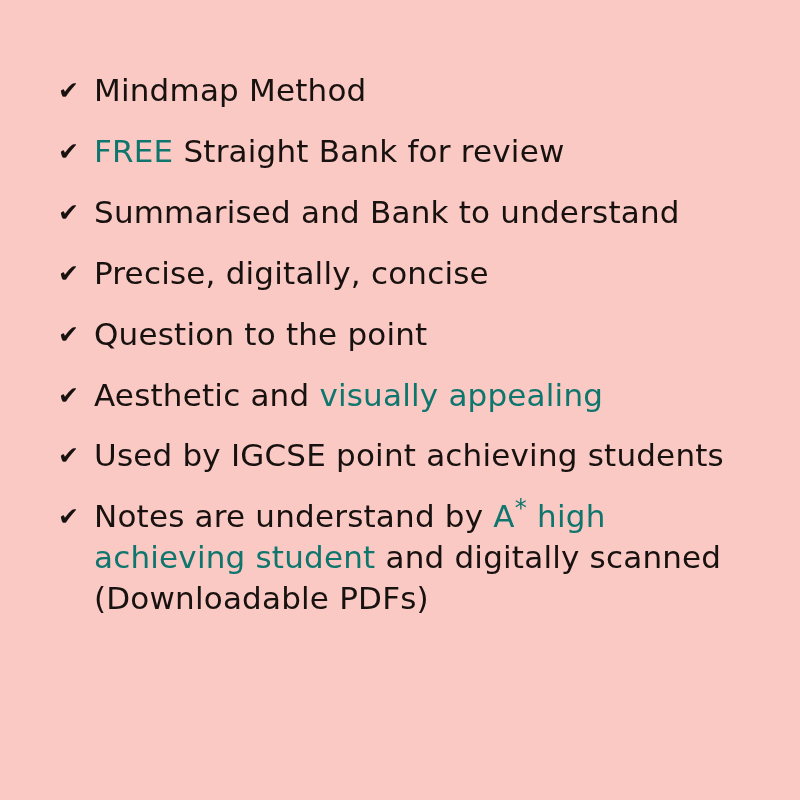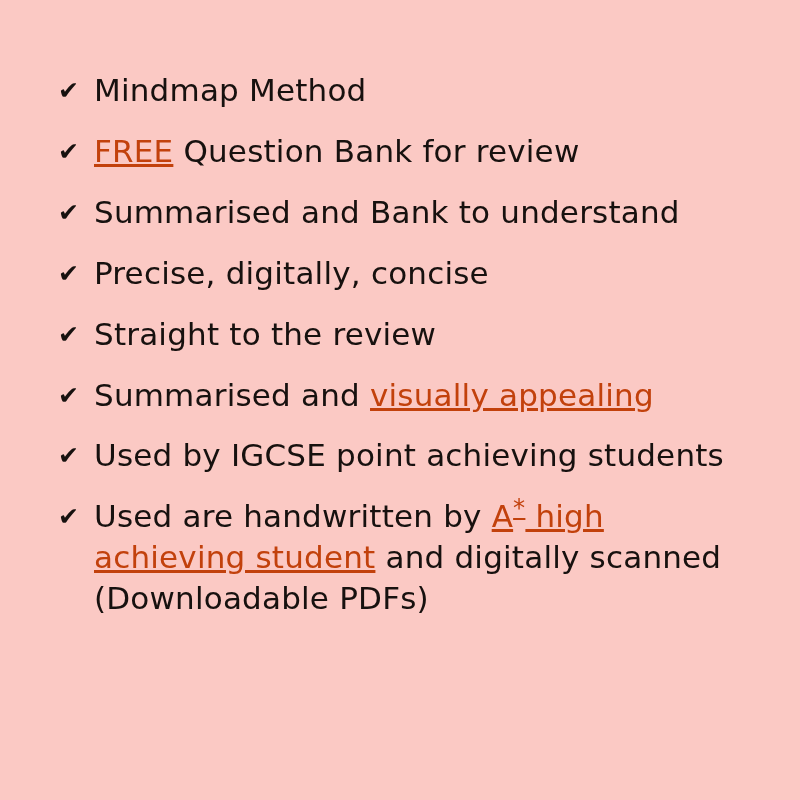--- a/index.html
+++ b/index.html
@@ -43,60 +43,59 @@
     width: 36px;
     font-size: 25px;
     line-height: 1.45;
     color: #17110f;
     padding-top: 3px;
   }
   .item-text {
     flex: 1 1 auto;
   }
   .accent {
-    color: #c2410c;
-    text-decoration: underline;
+    color: #0f766e;
   }
   .sup-star {
     font-size: 0.78em;
     vertical-align: super;
     line-height: 0;
   }
 </style>
 </head>
 <body>
 
 <div class="page">
   <ul class="bullet-list">
       <li class="bullet-item">
         <span class="check-mark">✔</span>
         <span class="item-text"><span>Mindmap Method</span></span>
       </li>
       <li class="bullet-item">
         <span class="check-mark">✔</span>
-        <span class="item-text"><span class="accent">FREE</span><span> Question Bank for review</span></span>
+        <span class="item-text"><span class="accent">FREE</span><span> Straight Bank for review</span></span>
       </li>
       <li class="bullet-item">
         <span class="check-mark">✔</span>
         <span class="item-text"><span>Summarised and Bank to understand</span></span>
       </li>
       <li class="bullet-item">
         <span class="check-mark">✔</span>
         <span class="item-text"><span>Precise, digitally, concise</span></span>
       </li>
       <li class="bullet-item">
         <span class="check-mark">✔</span>
-        <span class="item-text"><span>Straight to the review</span></span>
+        <span class="item-text"><span>Question to the point</span></span>
       </li>
       <li class="bullet-item">
         <span class="check-mark">✔</span>
-        <span class="item-text"><span>Summarised and </span><span class="accent">visually appealing</span></span>
+        <span class="item-text"><span>Aesthetic and </span><span class="accent">visually appealing</span></span>
       </li>
       <li class="bullet-item">
         <span class="check-mark">✔</span>
         <span class="item-text"><span>Used by IGCSE point achieving students</span></span>
       </li>
       <li class="bullet-item">
         <span class="check-mark">✔</span>
-        <span class="item-text"><span>Used are handwritten by </span><span class="accent">A</span><span class="accent sup-star">*</span><span class="accent"> high achieving student</span><span> and digitally scanned (Downloadable PDFs)</span></span>
+        <span class="item-text"><span>Notes are understand by </span><span class="accent">A</span><span class="accent sup-star">*</span><span class="accent"> high achieving student</span><span> and digitally scanned (Downloadable PDFs)</span></span>
       </li>
     </ul>
 </div>
 
 </body></html>

